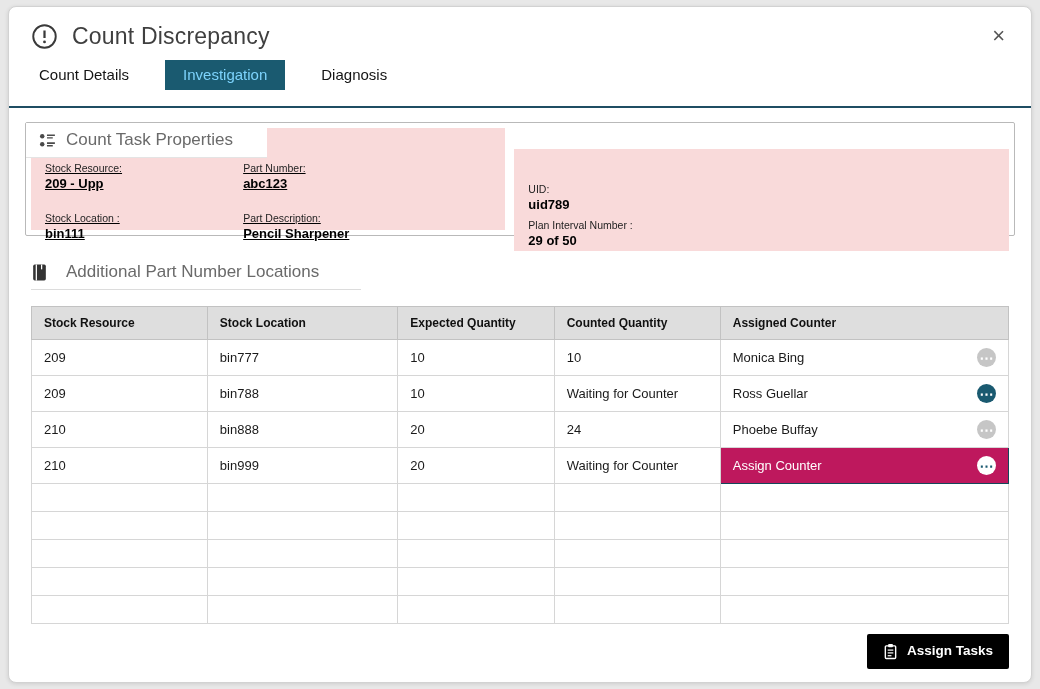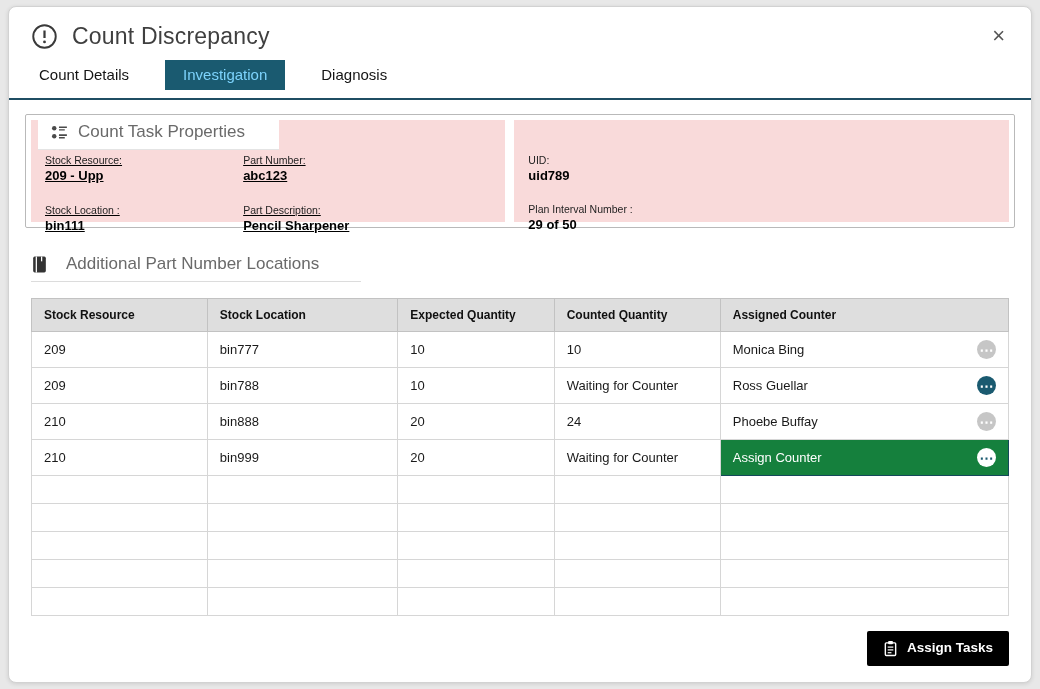--- a/index.html
+++ b/index.html
@@ -40,21 +40,21 @@
     font-size: 22px;
     color: #555;
     cursor: pointer;
     line-height: 1;
   }
   
   .tabbar {
     display: flex;
     align-items: flex-end;
     gap: 34px;
-    padding: 2px 0 8px 28px;
+    padding: 2px 0 16px 28px;
     border-bottom: 2px solid #1f4e63;
   }
   .tab {
     font-size: 15px;
     color: #141414;
     padding: 6px 2px 7px 2px;
     cursor: pointer;
     white-space: nowrap;
   }
   .tab.active {
@@ -69,21 +69,21 @@
     position: relative;
     border: 1px solid #b9b9b9;
     border-radius: 2px;
     padding: 5px;
     display: flex;
     gap: 9px;
     height: 114px;
   }
   .props-chip {
     position: absolute;
-    top: 0; left: 12px;
+    top: 0; left: 0;
     height: 35px;
     background: #ffffff;
     display: flex;
     align-items: center;
     gap: 9px;
     padding: 0 34px 0 12px;
     z-index: 2;
     border-bottom: 1px solid #e4e4e4;
   }
   .section-title {
@@ -91,21 +91,21 @@
     font-weight: 400;
     color: #6a6a6a;
     white-space: nowrap;
   }
   .pink-panel {
     background: #f9dada;
     height: 100%;
     padding: 34px 10px 8px 14px;
   }
   .panel-a { flex: 0 0 48.5%; display: grid; grid-template-columns: 44% 56%; row-gap: 21px; text-decoration: underline; }
-  .panel-b, .panel-c { flex: 1; display: flex; flex-direction: column; gap: 20px; }
+  .panel-b, .panel-c { flex: 1; display: flex; flex-direction: column; gap: 7px; margin-top: 21px; }
   .field-label { font-size: 10.5px; color: #1e1e1e; margin-bottom: 2px; }
   .field-value { font-size: 13px; font-weight: bold; color: #000; }
   .field-value.lg { font-size: 15px; }
   
   .loc-header {
     margin: 26px 0 0 6px;
     display: flex;
     align-items: center;
     gap: 18px;
     width: fit-content;
@@ -131,21 +131,21 @@
     border: 1px solid #d6d6d6;
     font-size: 13px;
     color: #1a1a1a;
     padding: 8px 12px;
     height: 34px;
   }
   .loc-table tr.empty td { height: 28px; padding: 0 12px; }
   .col-1 { width: 18%; } .col-2 { width: 19.5%; } .col-3 { width: 16%; }
   .col-4 { width: 17%; } .col-5 { width: 29.5%; }
   .cell-flex { display: flex; align-items: center; justify-content: space-between; }
-  td.hl { background: #15803d; color: #ffffff; border-color: #14485a; }
+  td.hl { background: #be185d; color: #ffffff; border-color: #14485a; }
   .menu-dot {
     width: 19px; height: 19px;
     border-radius: 50%;
     display: inline-flex;
     align-items: center;
     justify-content: center;
     font-size: 14px;
     font-weight: bold;
     line-height: 1;
     cursor: pointer;

